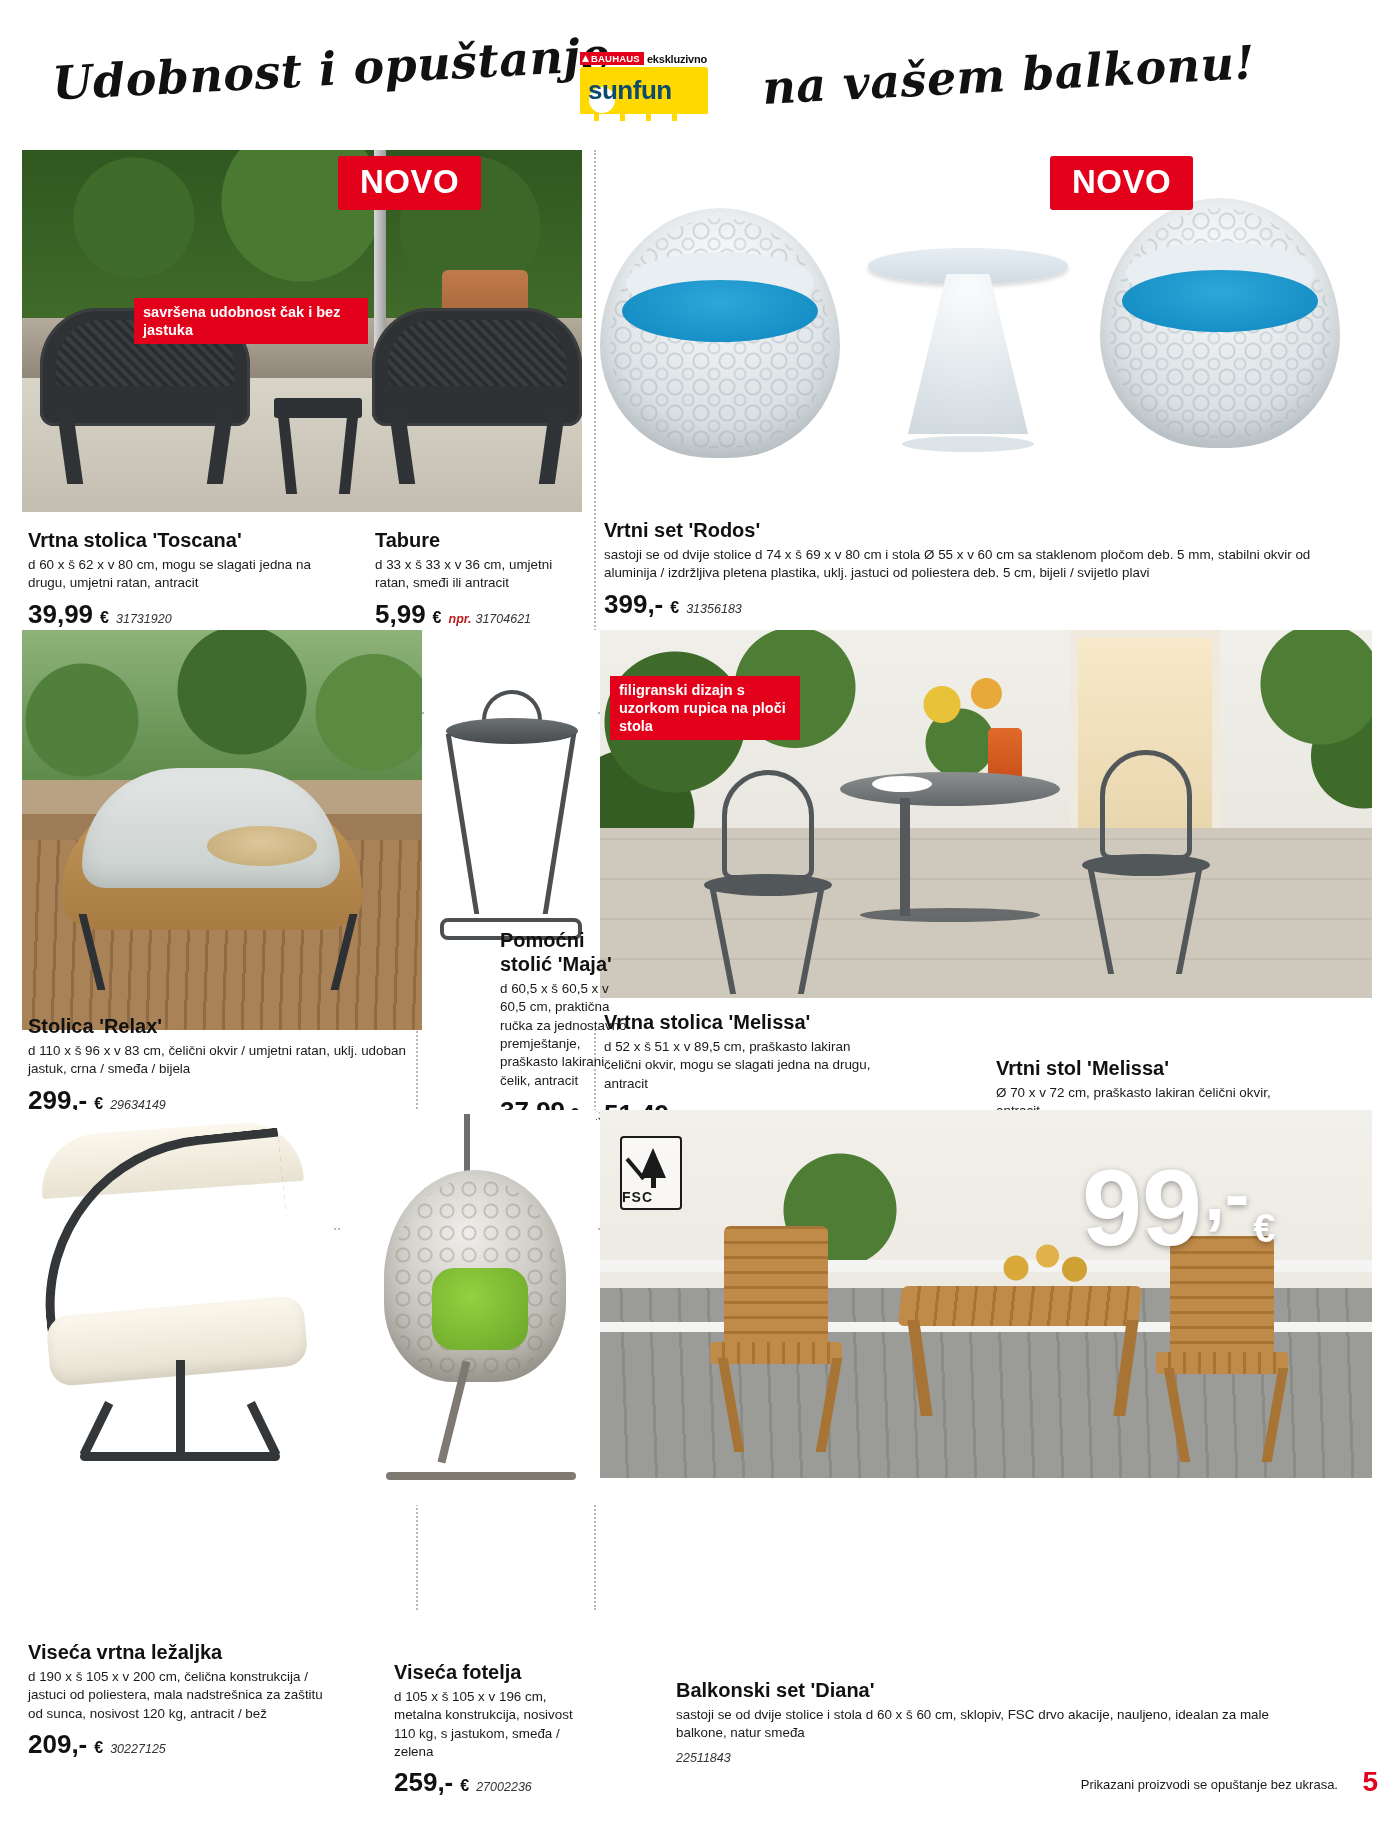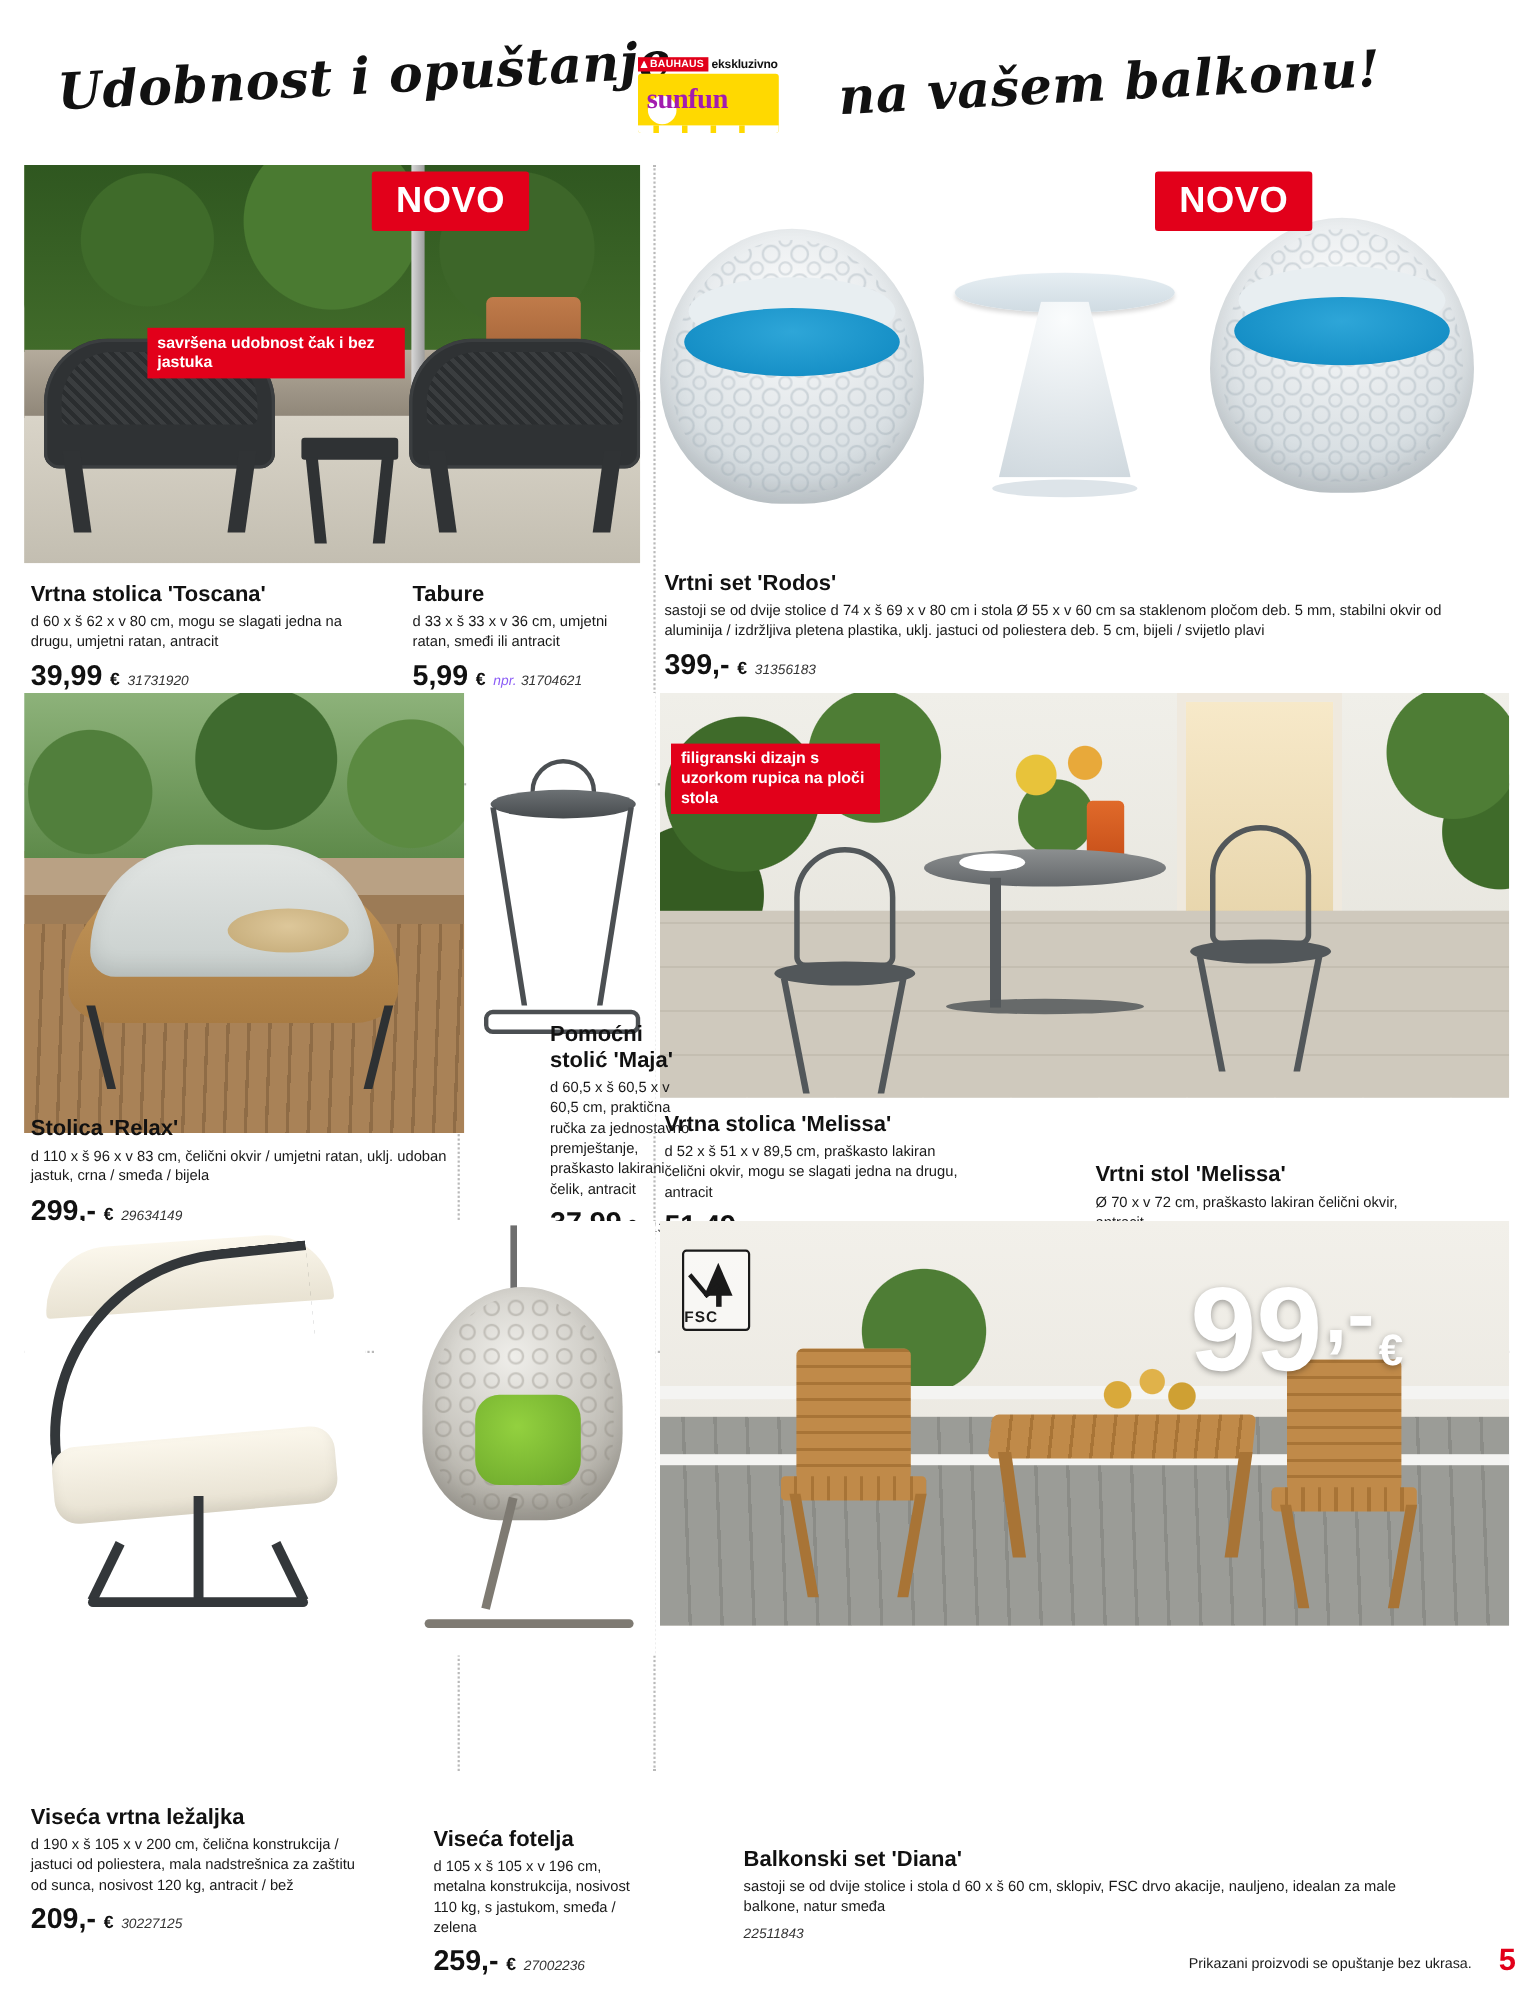--- a/index.html
+++ b/index.html
@@ -52,22 +52,22 @@
   .sunfun {
     margin-top: 2px; width: 128px; height: 54px; background: #ffd900;
     border-radius: 3px; position: relative; overflow: hidden;
   }
   .sunfun .sun {
     position: absolute; left: 9px; top: 20px; width: 26px; height: 26px;
     background: #fff; border-radius: 50%;
   }
   .sunfun .txt {
     position: absolute; left: 8px; top: 8px; width: 118px;
-    font-family: Liberation Serif, serif;
-    font-weight: bold; font-size: 26px; color: #a21caf; letter-spacing: -0.5px;
+    font-family: Liberation Sans, sans-serif;
+    font-weight: bold; font-size: 26px; color: #0c4a6e; letter-spacing: -0.5px;
   }
   .sunfun .bar {
     position: absolute; left: 0; bottom: 0; width: 128px; height: 7px; background: #fff;
   }
   .sunfun .bar i { position: absolute; top: 0; height: 7px; background: #ffd900; }
 
   
   .vline { position: absolute; border-left: 2px dotted #b9b9b9; }
   .hline { position: absolute; border-top: 2px dotted #b9b9b9; }
 
@@ -82,21 +82,21 @@
     position: absolute; background: #e2001a; color: #fff;
     font-size: 14.5px; font-weight: bold; line-height: 1.25;
     padding: 5px 9px;
   }
   .ptitle { font-size: 20px; font-weight: bold; color: #111; line-height: 1.2; }
   .pdesc { font-size: 13.4px; color: #1a1a1a; line-height: 1.37; margin-top: 4px; }
   .priceline { display: flex; align-items: baseline; gap: 7px; margin-top: 6px; }
   .price { font-size: 26px; font-weight: bold; color: #111; }
   .eur { font-size: 16px; font-weight: bold; color: #111; }
   .art { font-size: 12.5px; font-style: italic; color: #333; }
-  .prefix { font-size: 12.5px; font-style: italic; color: #8b5cf6; margin-right: -3px; }
+  .prefix { font-size: 12.5px; font-style: italic; color: #b91c1c; margin-right: -3px; font-weight: bold; }
 
   .block { position: absolute; }
 
   
   #scene1 { left: 22px; top: 150px; width: 560px; height: 362px; }
   #scene1 .bg { position: absolute; inset: 0; background: linear-gradient(#6d8f4e 0%, #50702f 35%, #b9b2a4 36%, #cfcabc 100%); }
   #scene1 .hedge { position: absolute; left: 0; top: 0; width: 560px; height: 170px;
     background: radial-gradient(circle at 20% 40%, #3f6b2a 0 60px, transparent 61px),
                 radial-gradient(circle at 50% 30%, #4a7a31 0 80px, transparent 81px),
                 radial-gradient(circle at 80% 45%, #3d6629 0 70px, transparent 71px),

